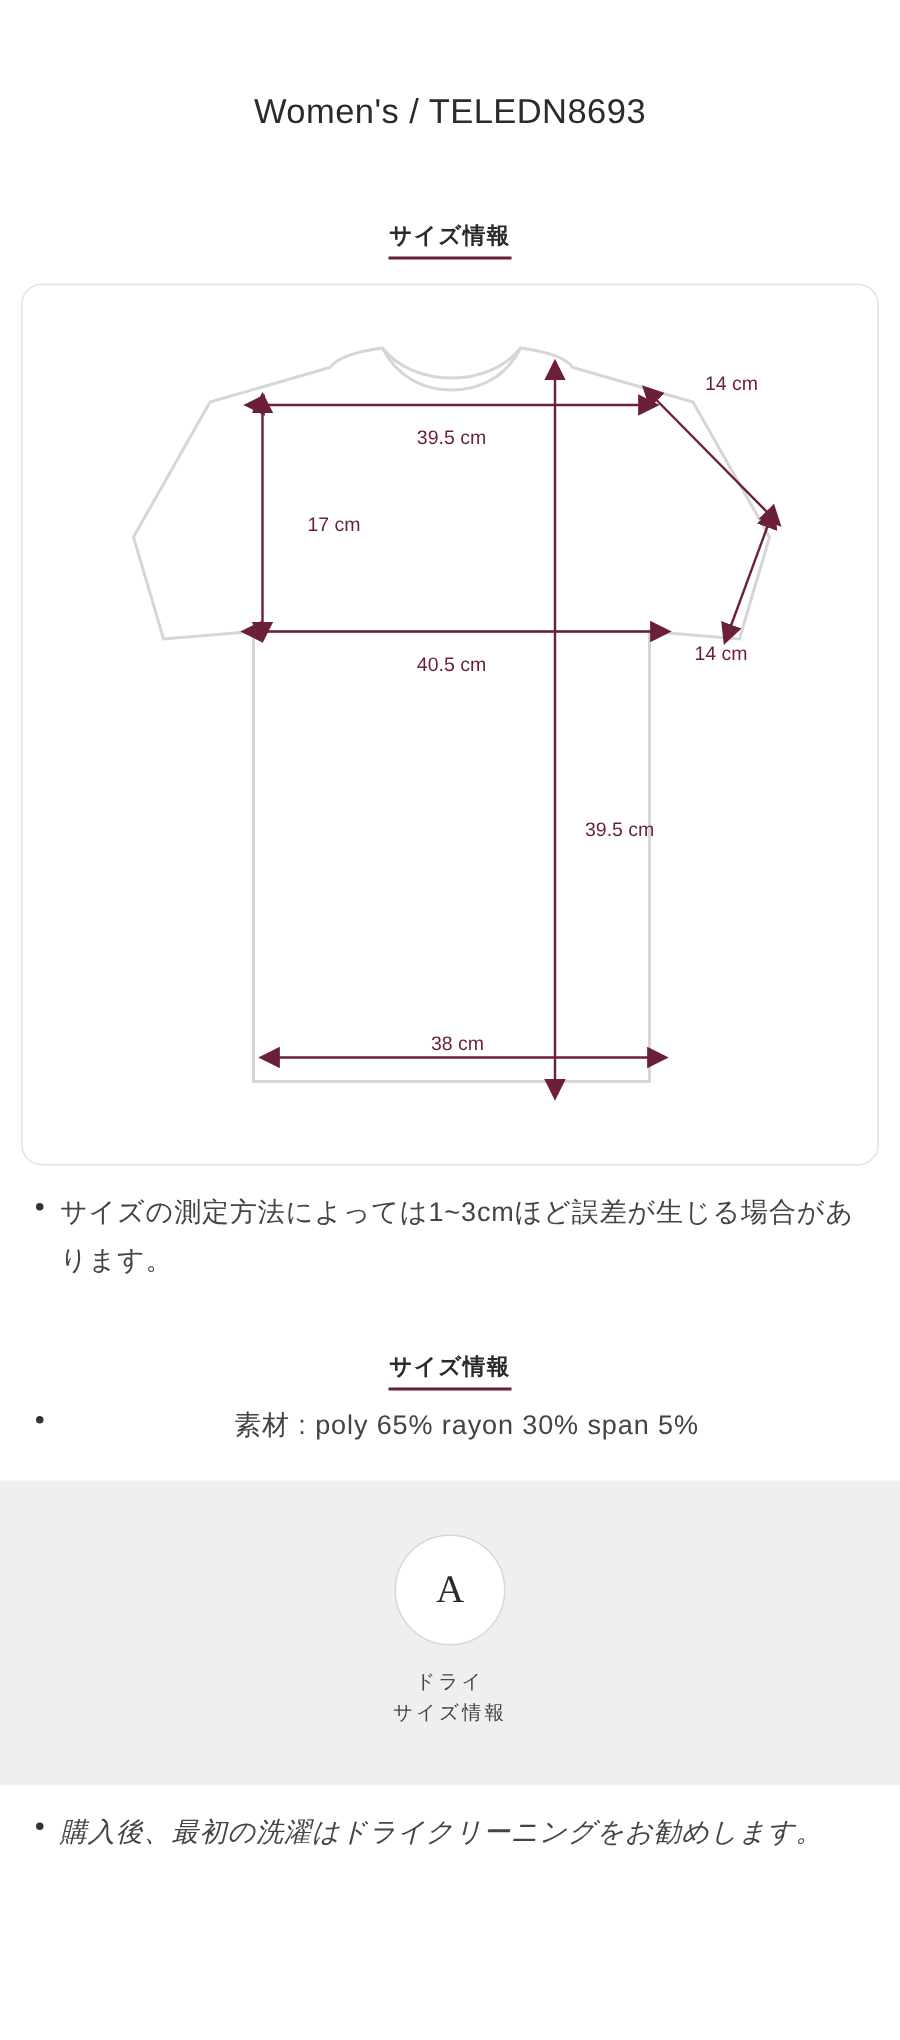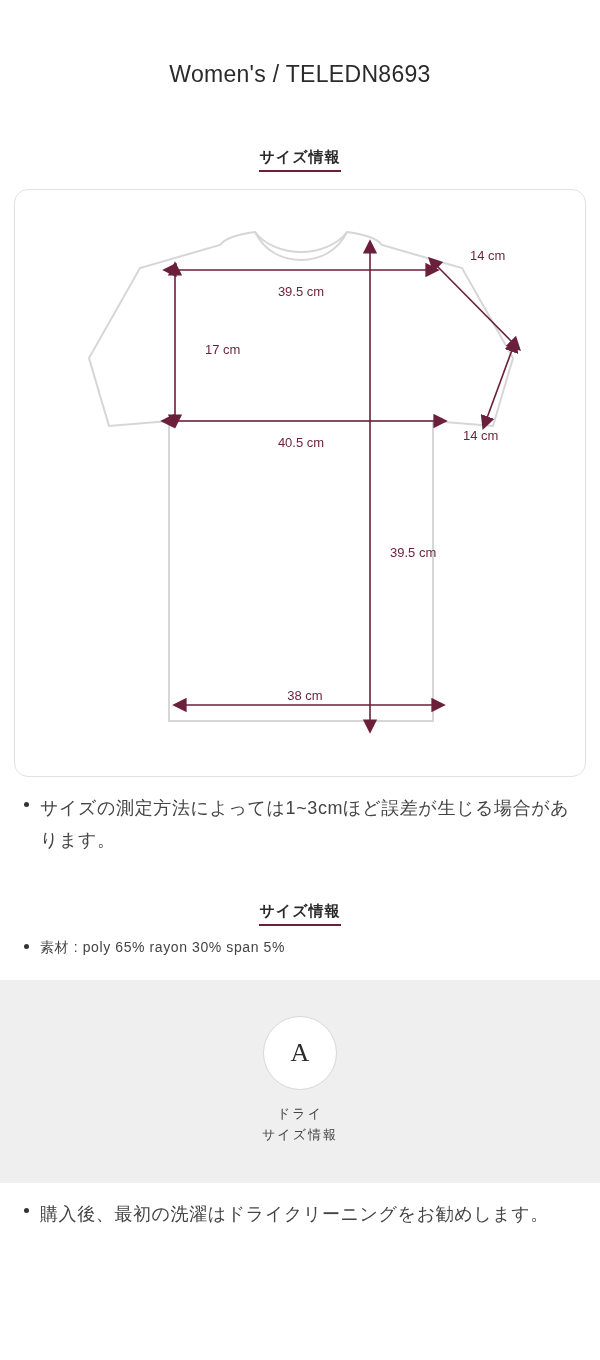--- a/index.html
+++ b/index.html
@@ -66,21 +66,21 @@
   }
   ul.notes li::before {
     content: "";
     position: absolute;
     left: 0; top: 9px;
     width: 5px; height: 5px;
     border-radius: 50%;
     background: #333;
   }
   ul.spec { margin-top: 14px; }
-  ul.spec li { font-size: 14px; }
+  ul.spec li { font-size: 18px; text-align: center; }
 
   .care-box {
     margin-top: 20px;
     background: #efefef;
     height: 203px;
     width: 100%;
     display: flex;
     flex-direction: column;
     align-items: center;
     justify-content: center;
@@ -99,21 +99,21 @@
   }
   .care-label {
     margin-top: 14px;
     text-align: center;
     font-size: 13px;
     color: #444;
     letter-spacing: 2px;
     line-height: 1.6;
   }
   .care-label div { white-space: nowrap; }
-  .bottom-notes { margin-top: 18px; }
+  .bottom-notes { margin-top: 18px; font-style: italic; }
 </style>
 </head>
 <body>
 
 <div class="page">
 
   <h1 class="title">Women's / TELEDN8693</h1>
 
   <div class="heading-wrap-1">
     <div class="section-heading"><span>サイズ情報</span></div>

